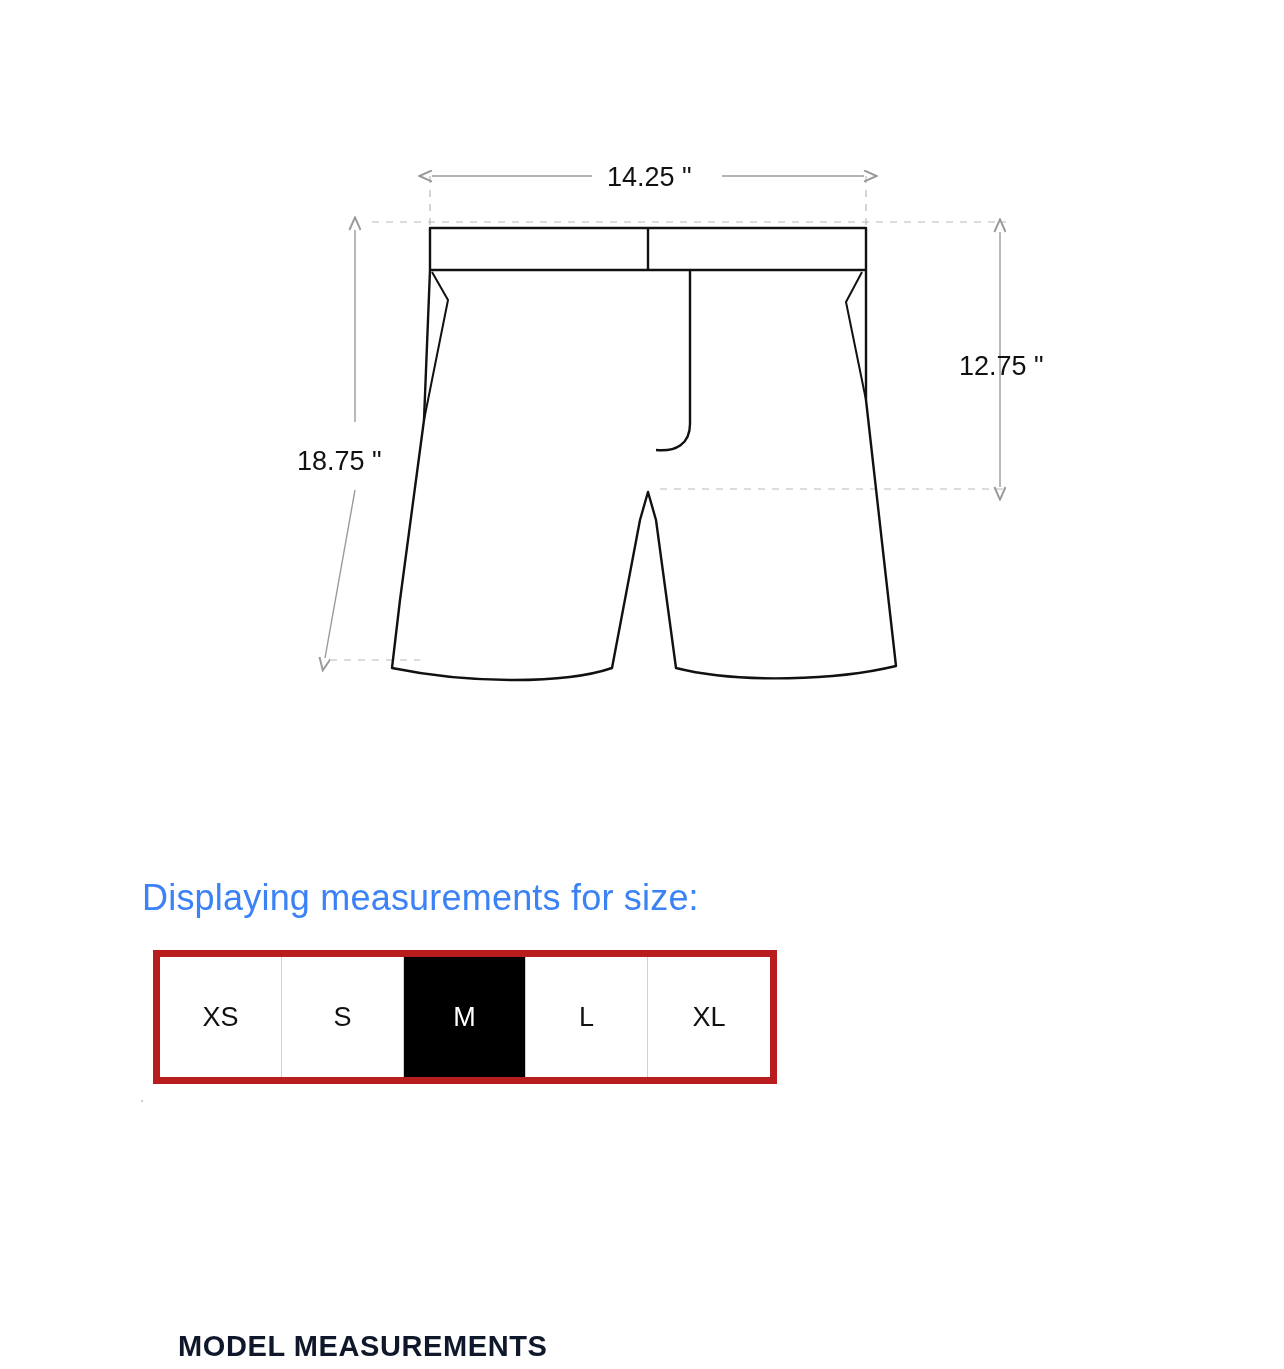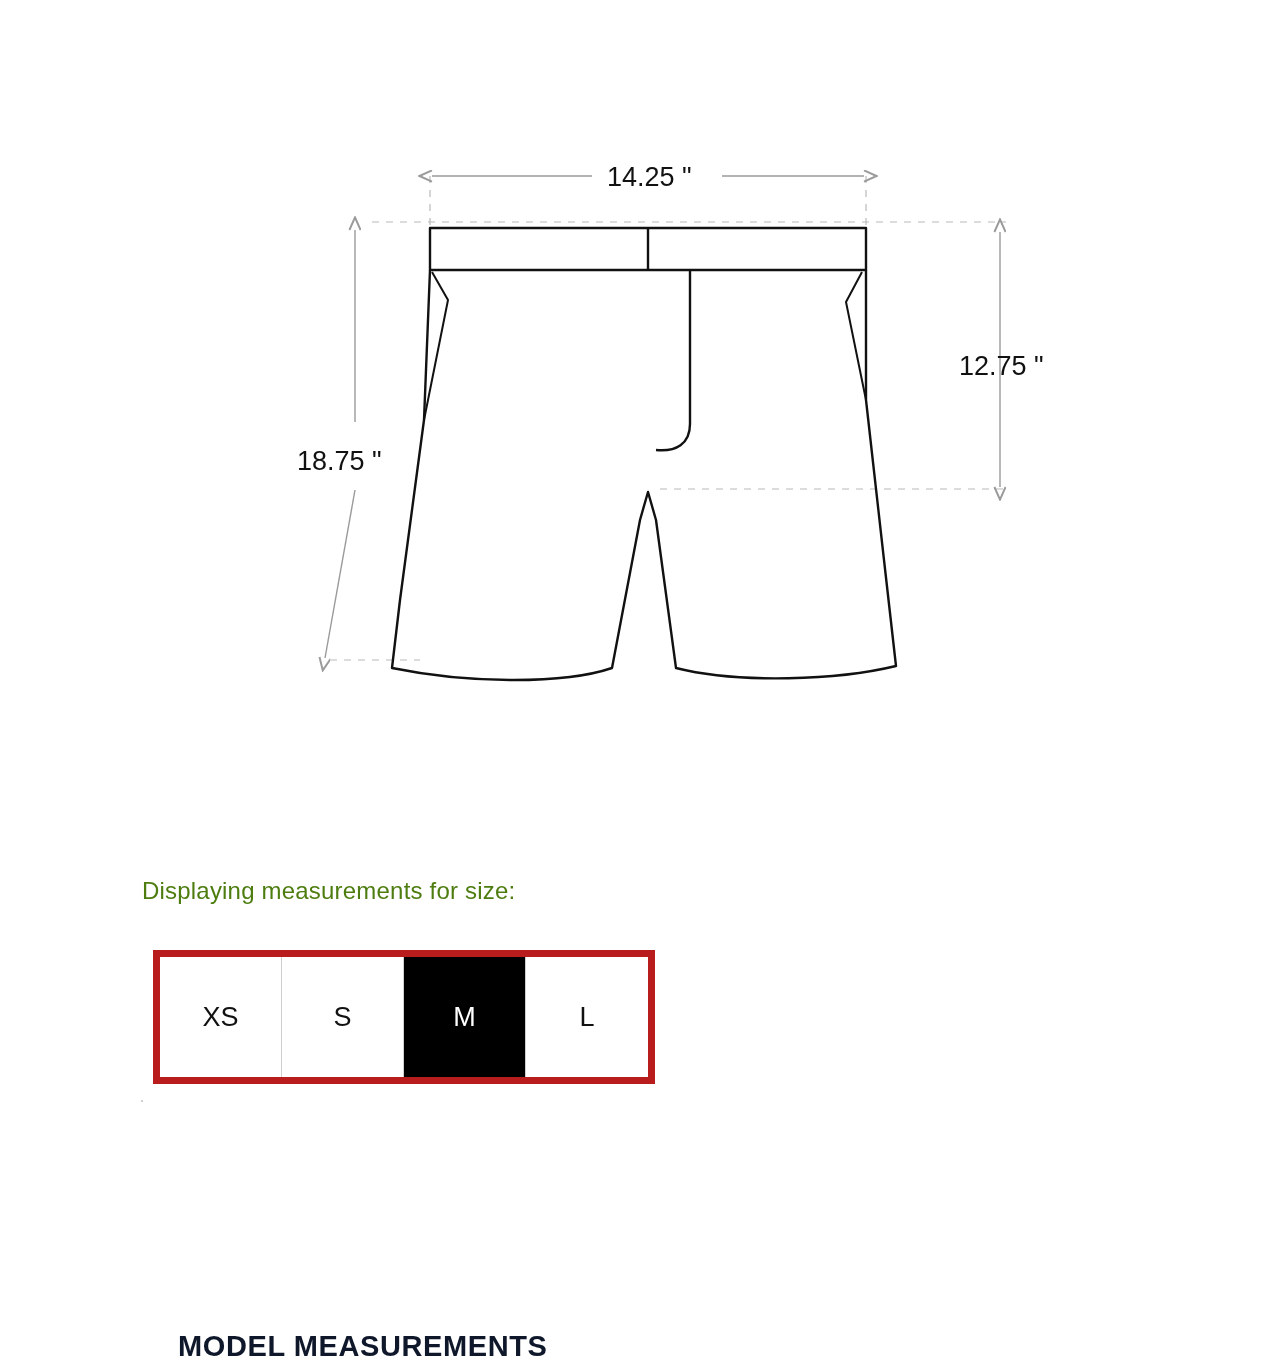--- a/index.html
+++ b/index.html
@@ -31,22 +31,22 @@
     font-family: "Liberation Sans", sans-serif;
     font-size: 27px;
     fill: #111111;
   }
 
   
   #displaying-label {
     position: absolute;
     left: 142px;
     top: 877px;
-    font-size: 24px;
-    color: #4d7c0f;
+    font-size: 36px;
+    color: #3b82f6;
     letter-spacing: 0.2px;
   }
 
   
   #size-selector {
     position: absolute;
     left: 153px;
     top: 950px;
     display: flex;
     border: 7px solid #b91c1c;
@@ -185,18 +185,19 @@
   </svg>
 </div>
 
 <div id="displaying-label">Displaying measurements for size:</div>
 
 <div id="size-selector">
   <div class="size-cell">XS</div>
   <div class="size-cell">S</div>
   <div class="size-cell selected">M</div>
   <div class="size-cell">L</div>
+  <div class="size-cell">XL</div>
 </div>
 
 <div id="unit-toggle">
 </div>
 
 <div id="model-measurements-title">MODEL MEASUREMENTS</div>
 
 </body></html>

